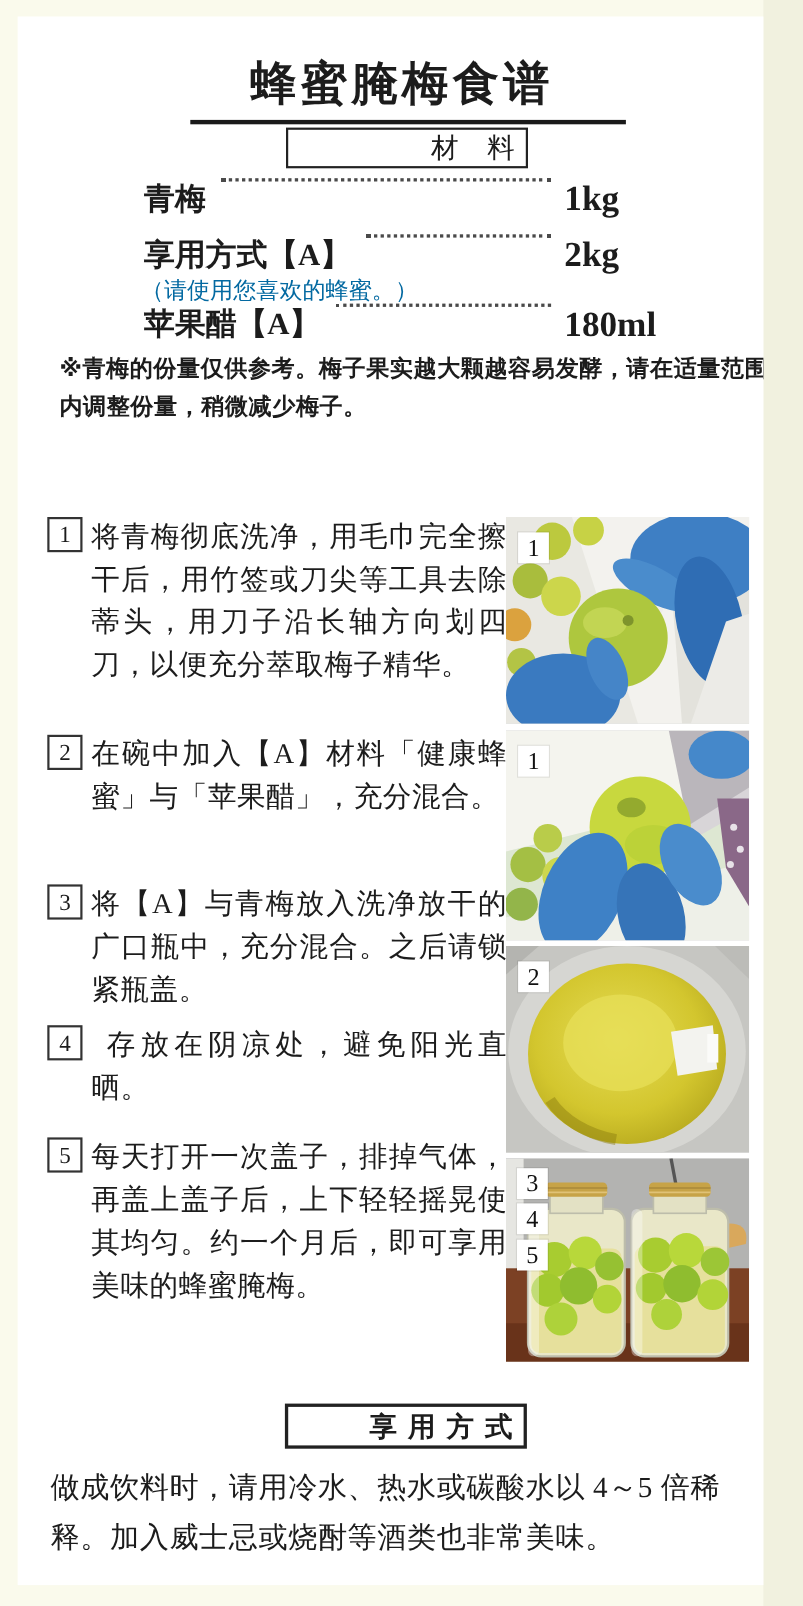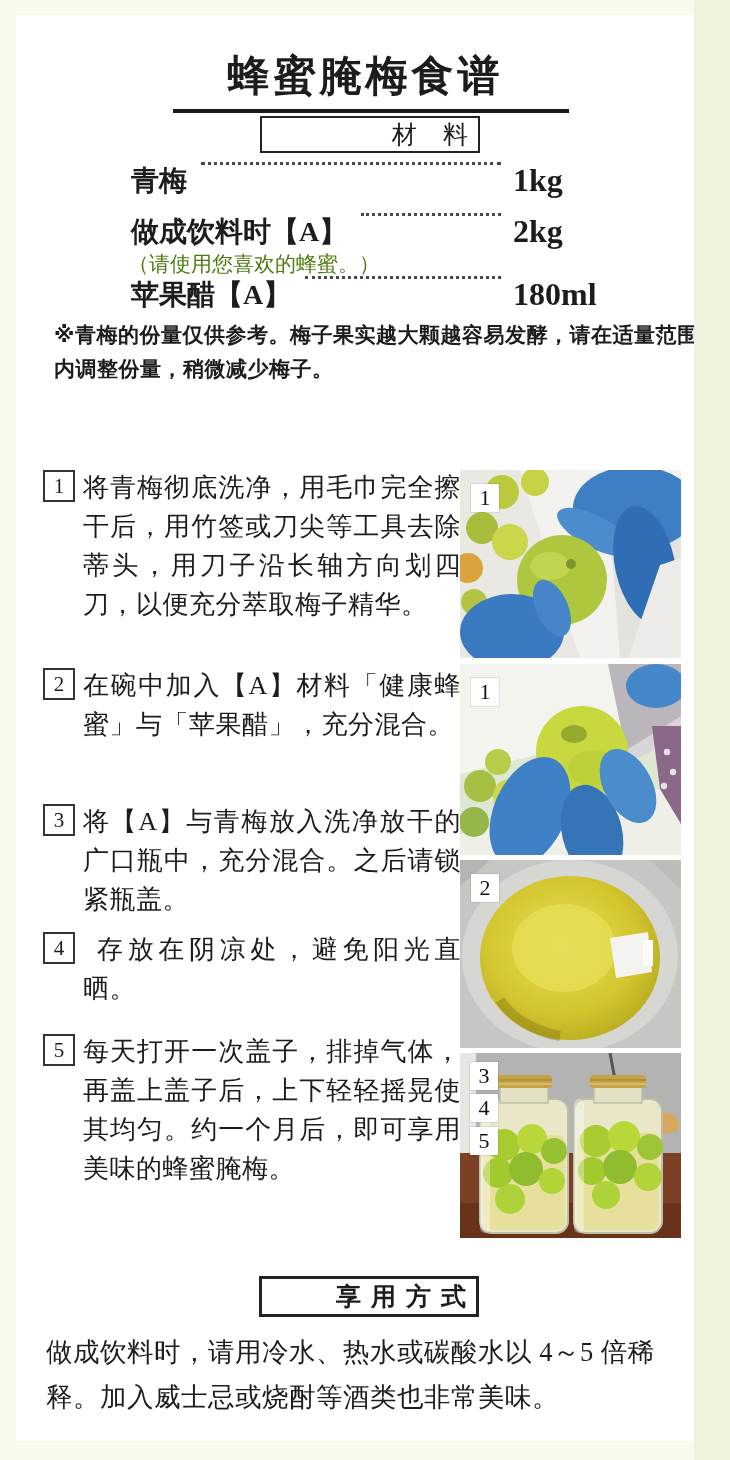--- a/index.html
+++ b/index.html
@@ -42,21 +42,21 @@
   .ing-row-2 { top:55px; }
   .ing-row-3 { top:118px; }
   .ing-name { font-size:28px; font-weight:bold; white-space:nowrap; }
   .leader {
     flex:1; height:0; border-bottom:3px dotted #4a4a4a;
     margin:0 12px 10px 14px;
   }
   .ing-amount { width:105px; font-size:32px; font-weight:bold; white-space:nowrap; }
   .ing-note {
     position:absolute; left:-3px; top:92px;
-    font-size:21px; letter-spacing:0px; color:#4d7c0f; white-space:nowrap;
+    font-size:21px; letter-spacing:0px; color:#0369a1; white-space:nowrap;
   }
   
   .caution {
     position:absolute; left:38px; top:303px; width:650px;
     font-family:"DejaVu Sans","Liberation Sans",sans-serif;
     font-weight:bold; font-size:21px; line-height:34px; letter-spacing:0.5px;
   }
   
   .step { position:absolute; left:27px; width:418px; display:flex; }
   .step-1 { top:453px; } .step-2 { top:651px; } .step-3 { top:787px; }
@@ -104,21 +104,21 @@
       <span>材 料</span>
     </div>
 
     <div class="ingredients">
       <div class="ing-row ing-row-1">
         <span class="ing-name">青梅</span>
         <span class="leader"></span>
         <span class="ing-amount">1kg</span>
       </div>
       <div class="ing-row ing-row-2">
-        <span class="ing-name">做成饮料时【A】</span>
+        <span class="ing-name">享用方式【A】</span>
         <span class="leader"></span>
         <span class="ing-amount">2kg</span>
       </div>
       <div class="ing-note">（请使用您喜欢的蜂蜜。）</div>
       <div class="ing-row ing-row-3">
         <span class="ing-name">苹果醋【A】</span>
         <span class="leader"></span>
         <span class="ing-amount">180ml</span>
       </div>
     </div>

